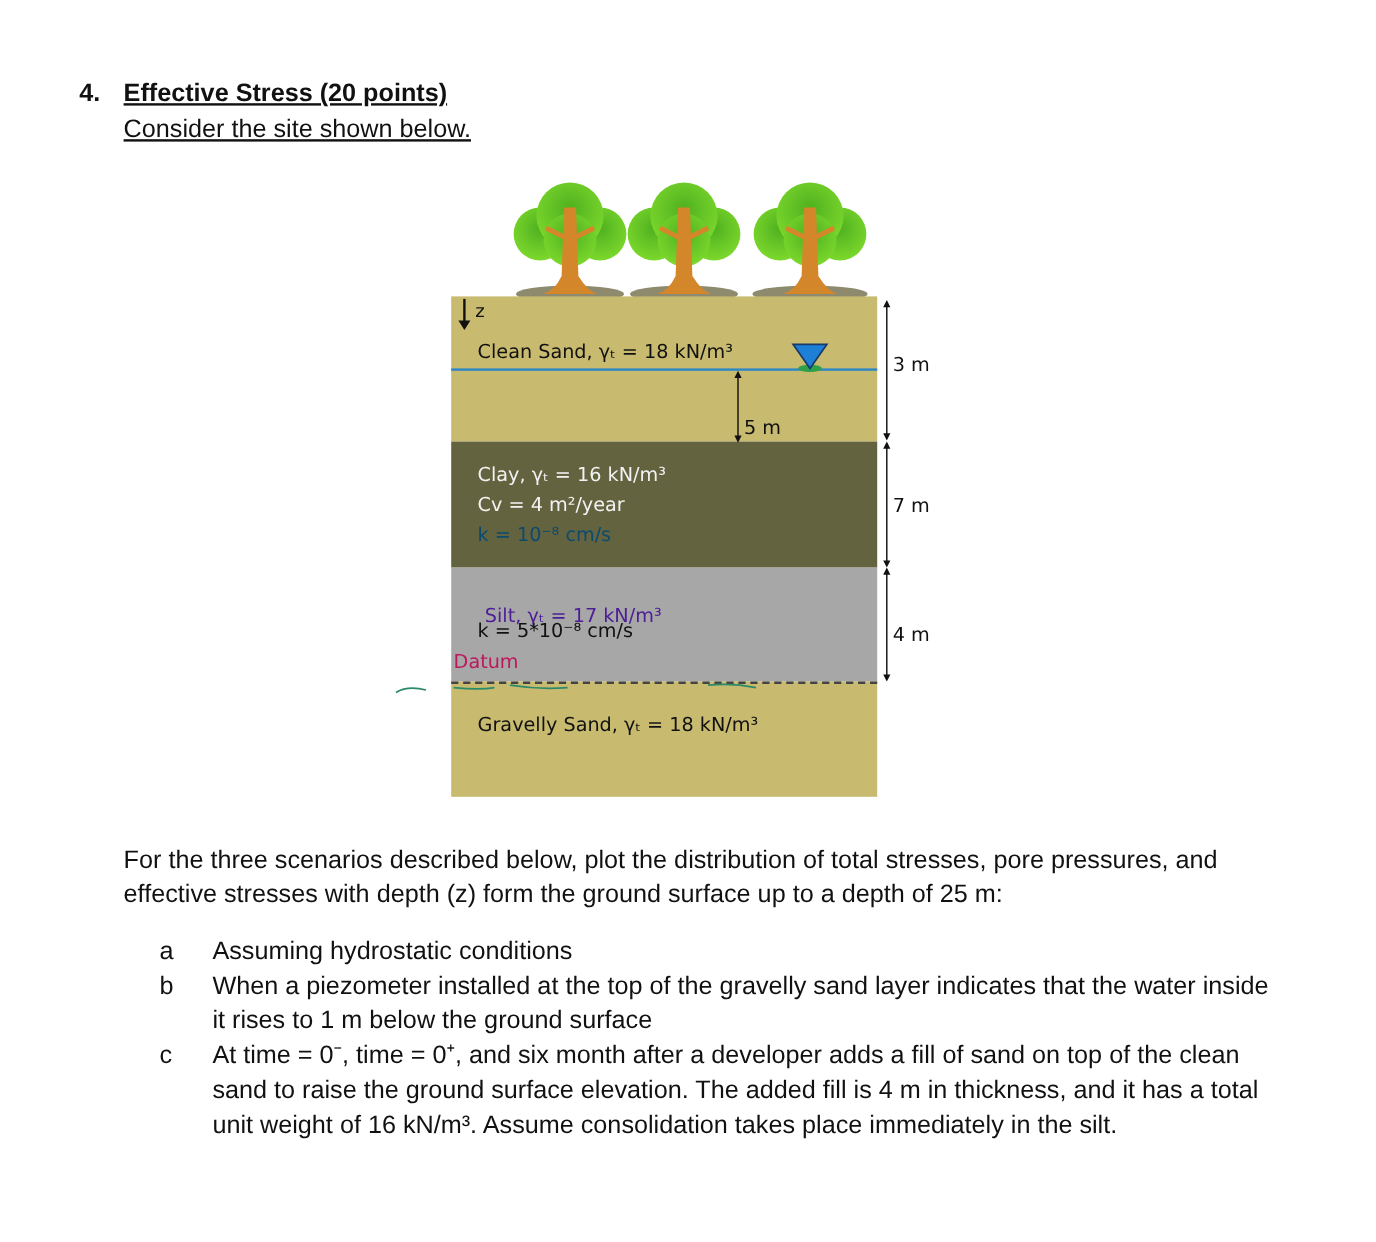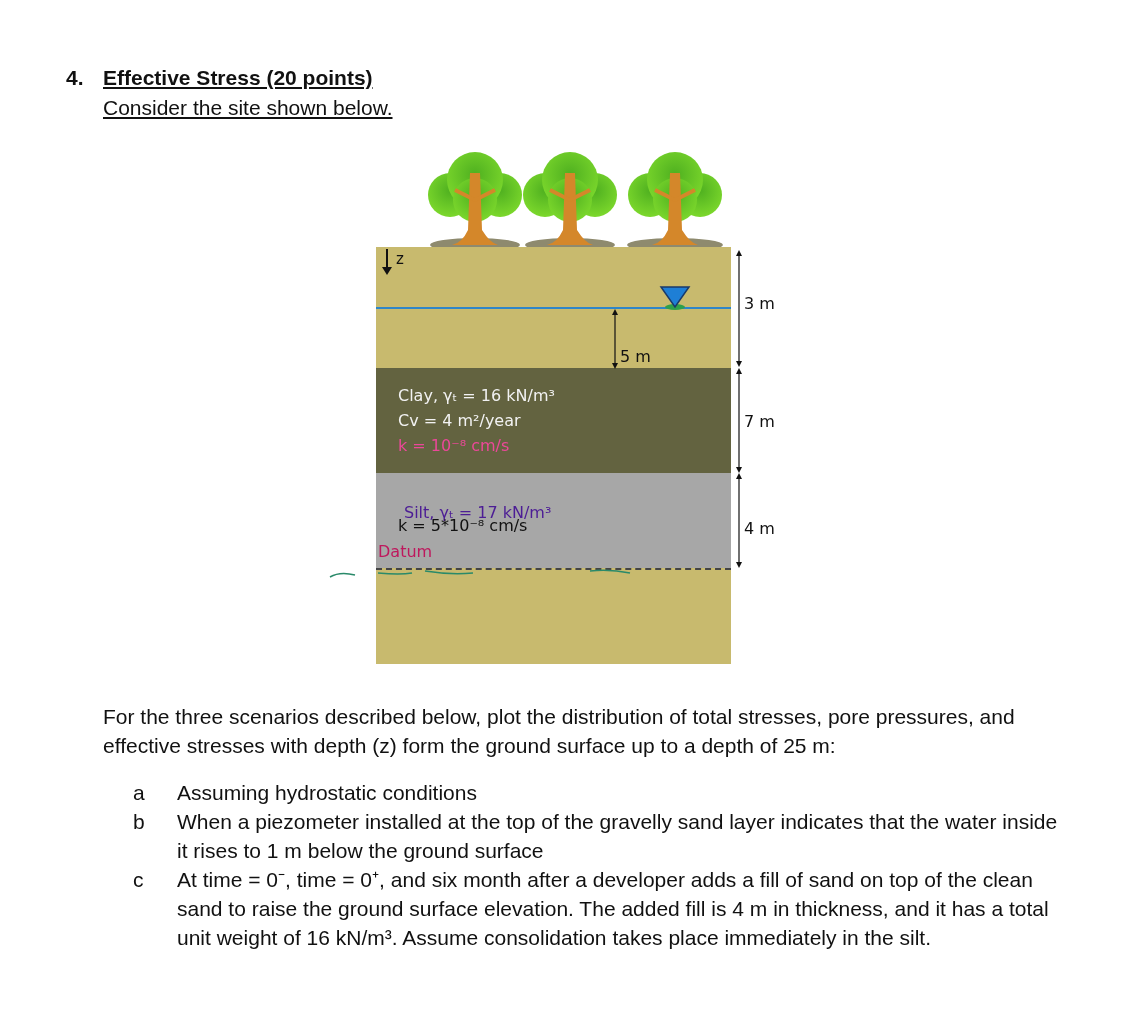--- a/index.html
+++ b/index.html
@@ -75,26 +75,28 @@
   </svg>
 
   <div style="position:absolute;left:376px;top:568px;width:355px;height:0;border-top:2px dashed #444;"></div>
 
   <svg style="position:absolute;left:381px;top:249px;" width="12" height="26" viewBox="0 0 12 26">
     <line x1="6" y1="0" x2="6" y2="20" stroke="#111" stroke-width="2"></line>
     <polygon points="1,18 11,18 6,26" fill="#111"></polygon>
   </svg>
   <div class="layer-label" style="left:396px;top:247px;font-size:15px;">z</div>
 
+  <div class="layer-label" style="left:398px;top:281px;color:#111;">Clean Sand, γₜ = 18 kN/m³</div>
   <div class="layer-label" style="left:398px;top:384px;color:#f2f2f2;">Clay, γₜ = 16 kN/m³</div>
   <div class="layer-label" style="left:398px;top:409px;color:#f2f2f2;">Cv = 4 m²/year</div>
-  <div class="layer-label" style="left:398px;top:434px;color:#ec4899;">k = 10⁻⁸ cm/s</div>
+  <div class="layer-label" style="left:398px;top:434px;color:#0c4a6e;">k = 10⁻⁸ cm/s</div>
   <div class="layer-label" style="left:404px;top:489px;color:#4c1d95;margin-top:12px;">Silt, γₜ = 17 kN/m³</div>
   <div class="layer-label" style="left:398px;top:514px;color:#111;">k = 5*10⁻⁸ cm/s</div>
   <div class="layer-label" style="left:378px;top:540px;color:#be185d;">Datum</div>
+  <div class="layer-label" style="left:398px;top:592px;color:#111;">Gravelly Sand, γₜ = 18 kN/m³</div>
 
   <svg style="position:absolute;left:610px;top:309px;" width="10" height="60" viewBox="0 0 10 60">
     <line x1="5" y1="3" x2="5" y2="57" stroke="#111" stroke-width="1.2"></line>
     <polygon points="2,6 8,6 5,0" fill="#111"></polygon>
       <polygon points="2,54 8,54 5,60" fill="#111"></polygon>
   </svg>
   <div class="dim-label" style="left:620px;top:347px;">5 m</div>
 
   <svg style="position:absolute;left:733px;top:250px;" width="12" height="320" viewBox="0 0 12 320">
     <line x1="6" y1="3" x2="6" y2="114" stroke="#111" stroke-width="1.2"></line>

